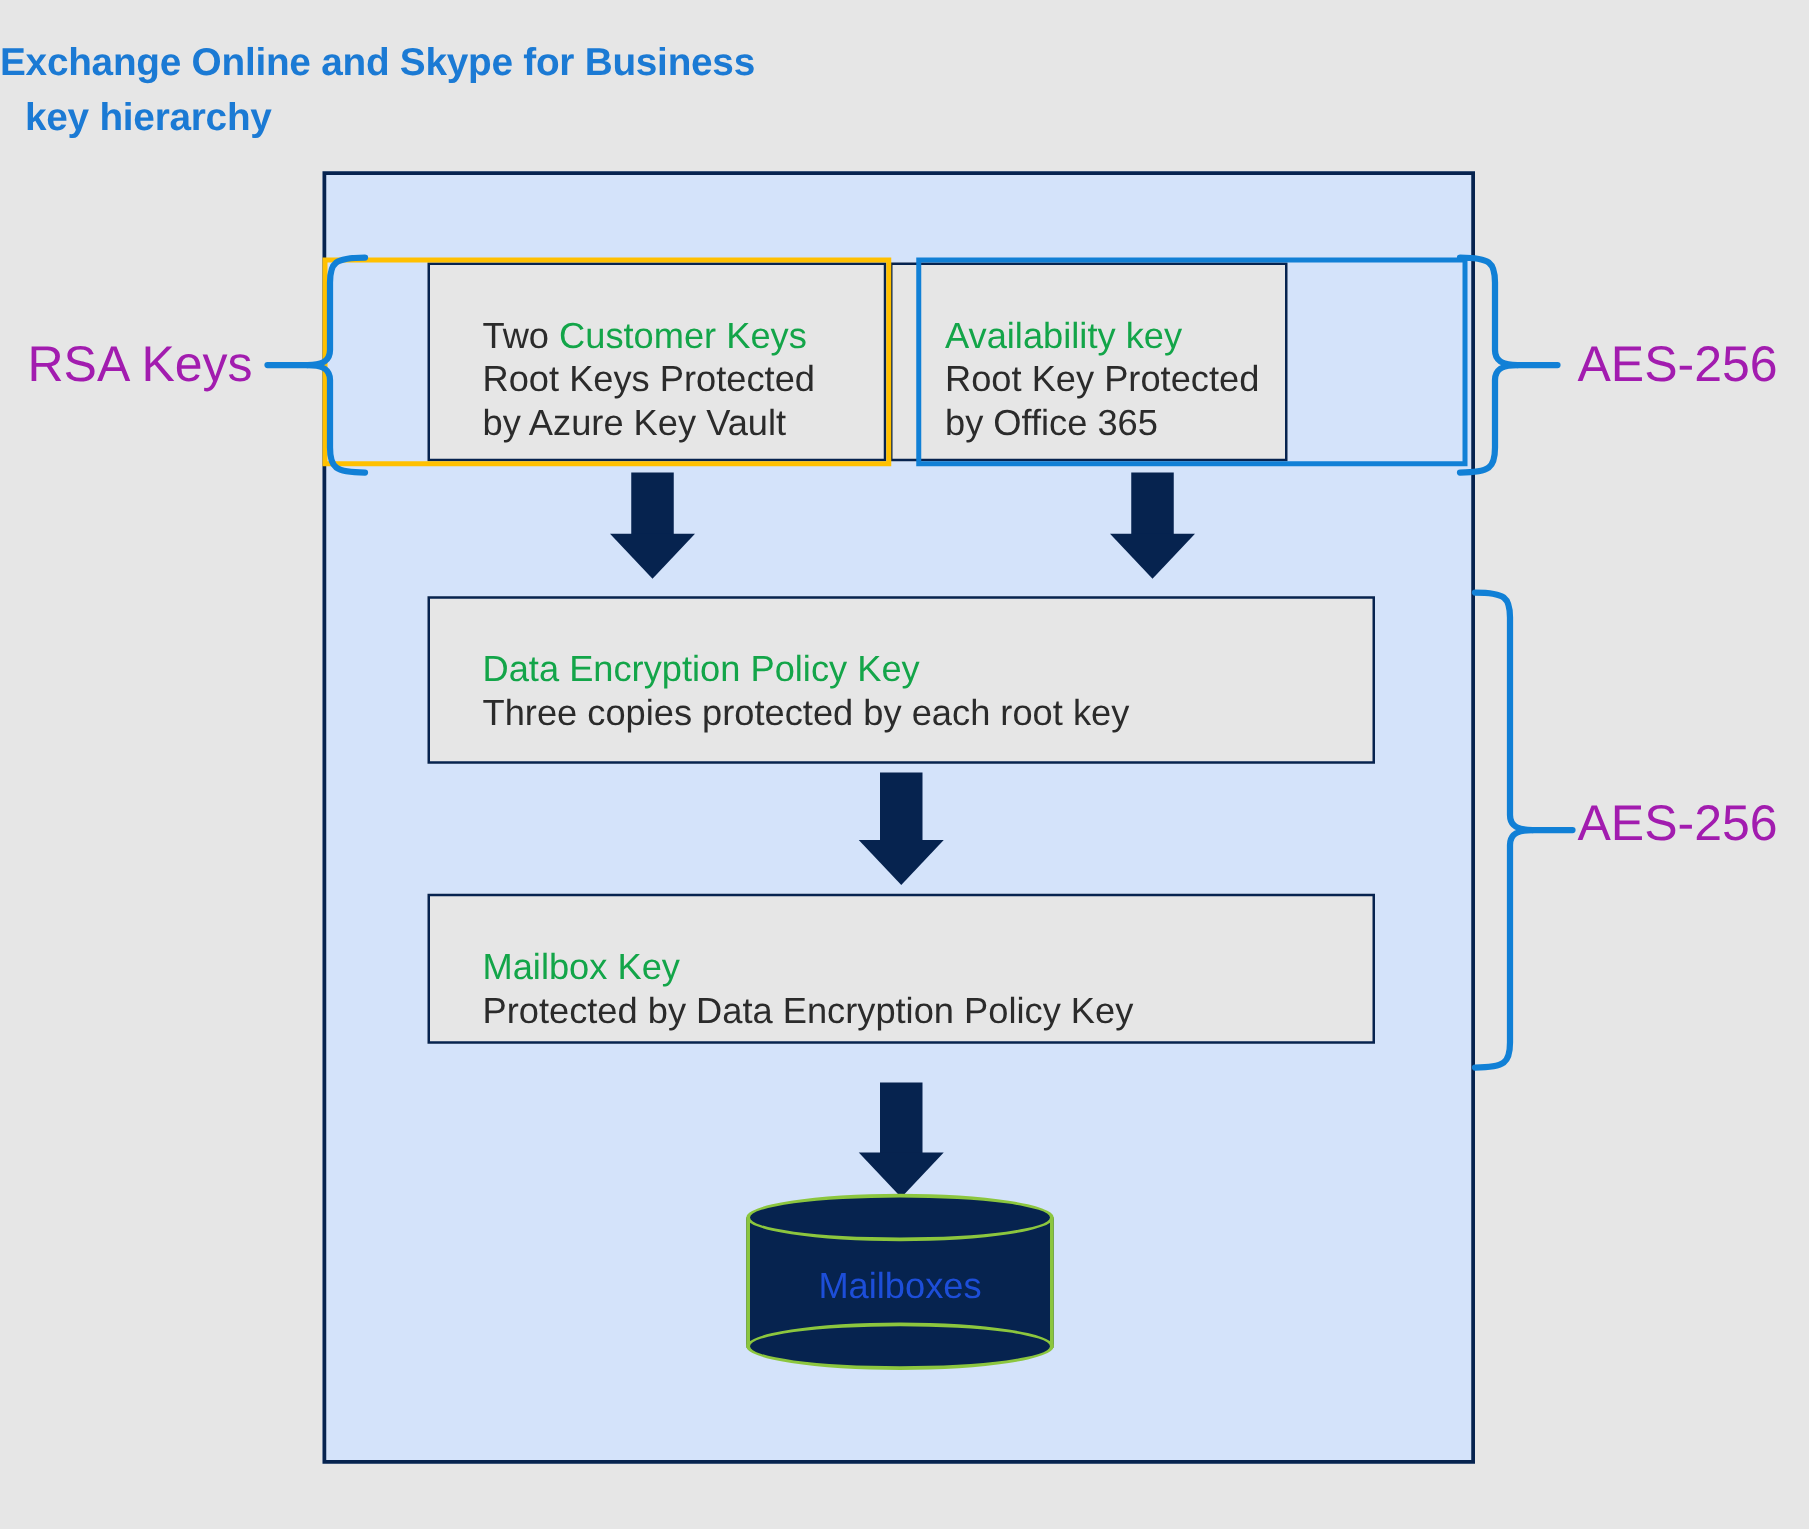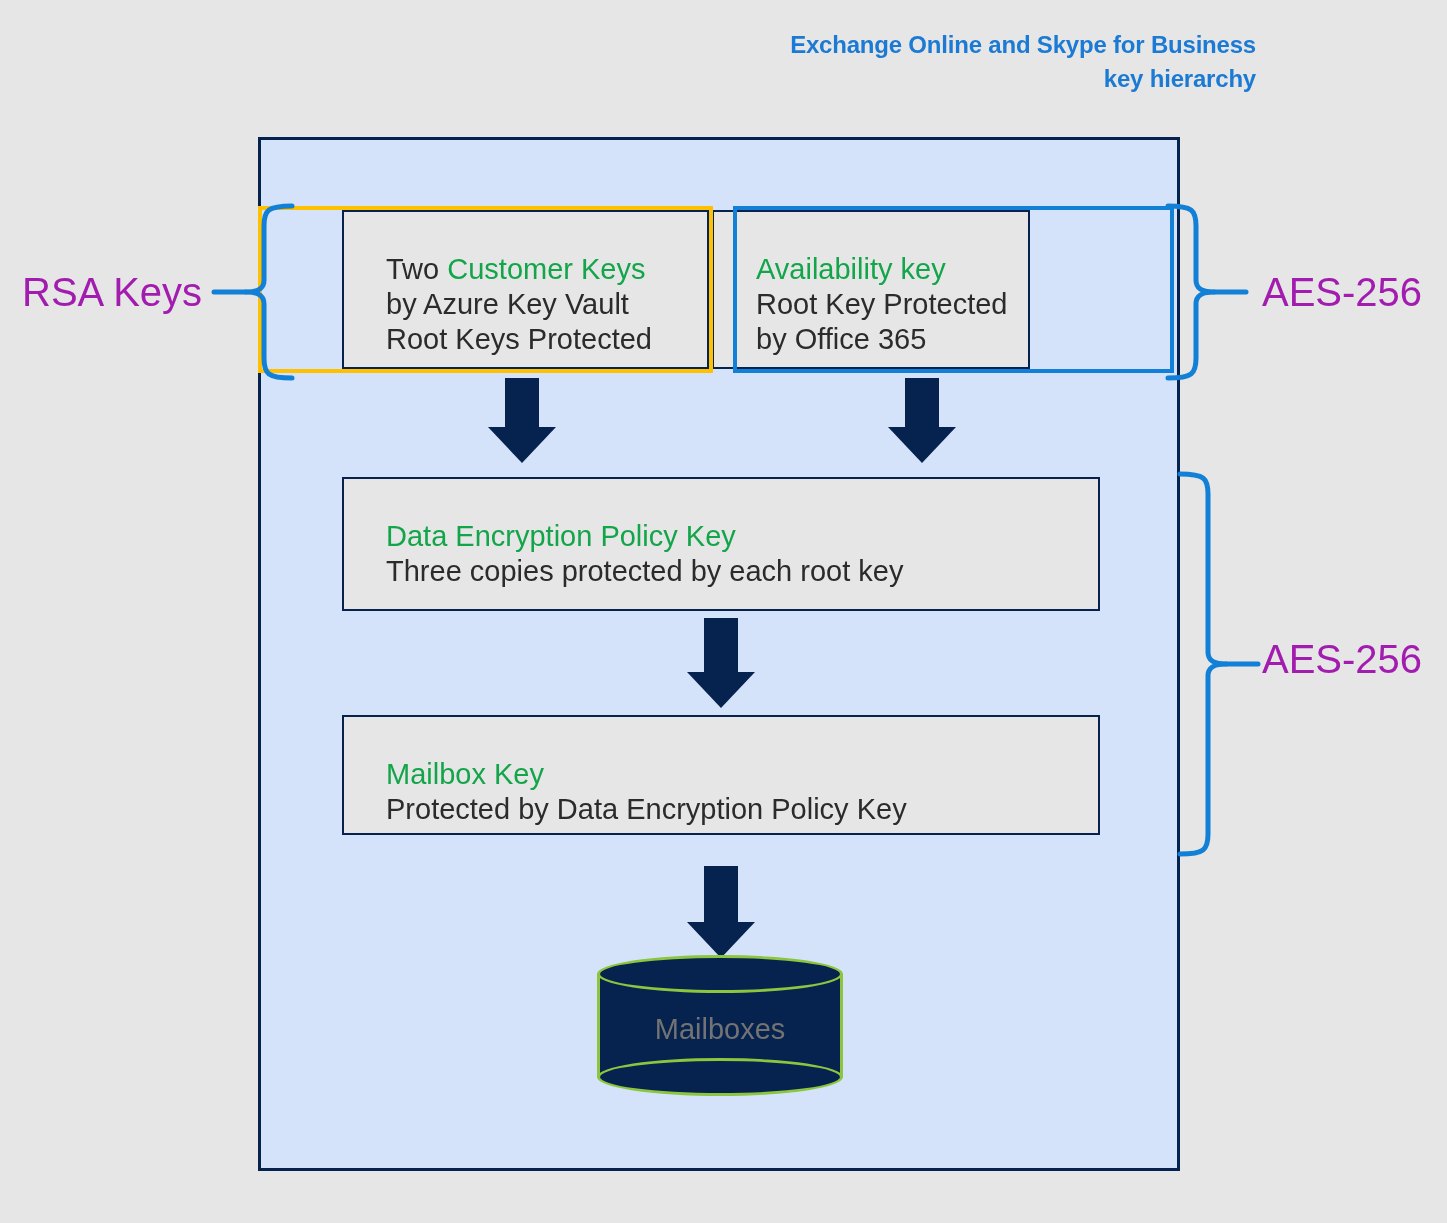--- a/index.html
+++ b/index.html
@@ -17,24 +17,24 @@
     background: #e6e6e6;
     overflow: hidden;
   }
 
   
   .title {
     position: absolute;
     left: 0;
     top: 28px;
     width: 1256px;
-    text-align: right;
+    text-align: left;
     color: #1b7ad4;
     font-weight: bold;
-    font-size: 24px;
+    font-size: 31px;
     line-height: 1.42;
     letter-spacing: -0.2px;
   }
   .title .l2 { display: block; margin-left: 20px; }
 
   
   .container-box {
     position: absolute;
     left: 258px;
     top: 137px;
@@ -158,21 +158,21 @@
     top: 103px;
     background: #06234f;
     border: 3px solid #8cc63e;
   }
   .cyl-label {
     position: absolute;
     left: 0;
     top: 58px;
     width: 246px;
     text-align: center;
-    color: #737373;
+    color: #1d4ed8;
     font-size: 29px;
     z-index: 5;
   }
 
   
   .brace {
     position: absolute;
   }
   .brace svg { display: block; overflow: visible; }
 
@@ -215,22 +215,22 @@
     <div class="shaft"></div>
     <div class="head"></div>
   </div>
   <div class="arrow arrow-4">
     <div class="shaft"></div>
     <div class="head"></div>
   </div>
 
   <div class="key-box box-customer">
     <span class="ln"><span>Two </span><span class="accent">Customer Keys</span></span>
+    <span class="ln">Root Keys Protected</span>
     <span class="ln">by Azure Key Vault</span>
-    <span class="ln">Root Keys Protected</span>
   </div>
 
   <div class="key-box box-availability">
     <span class="ln accent">Availability key</span>
     <span class="ln">Root Key Protected</span>
     <span class="ln">by Office 365</span>
   </div>
 
   <div class="key-box box-dep">
     <span class="ln accent">Data Encryption Policy Key</span>

